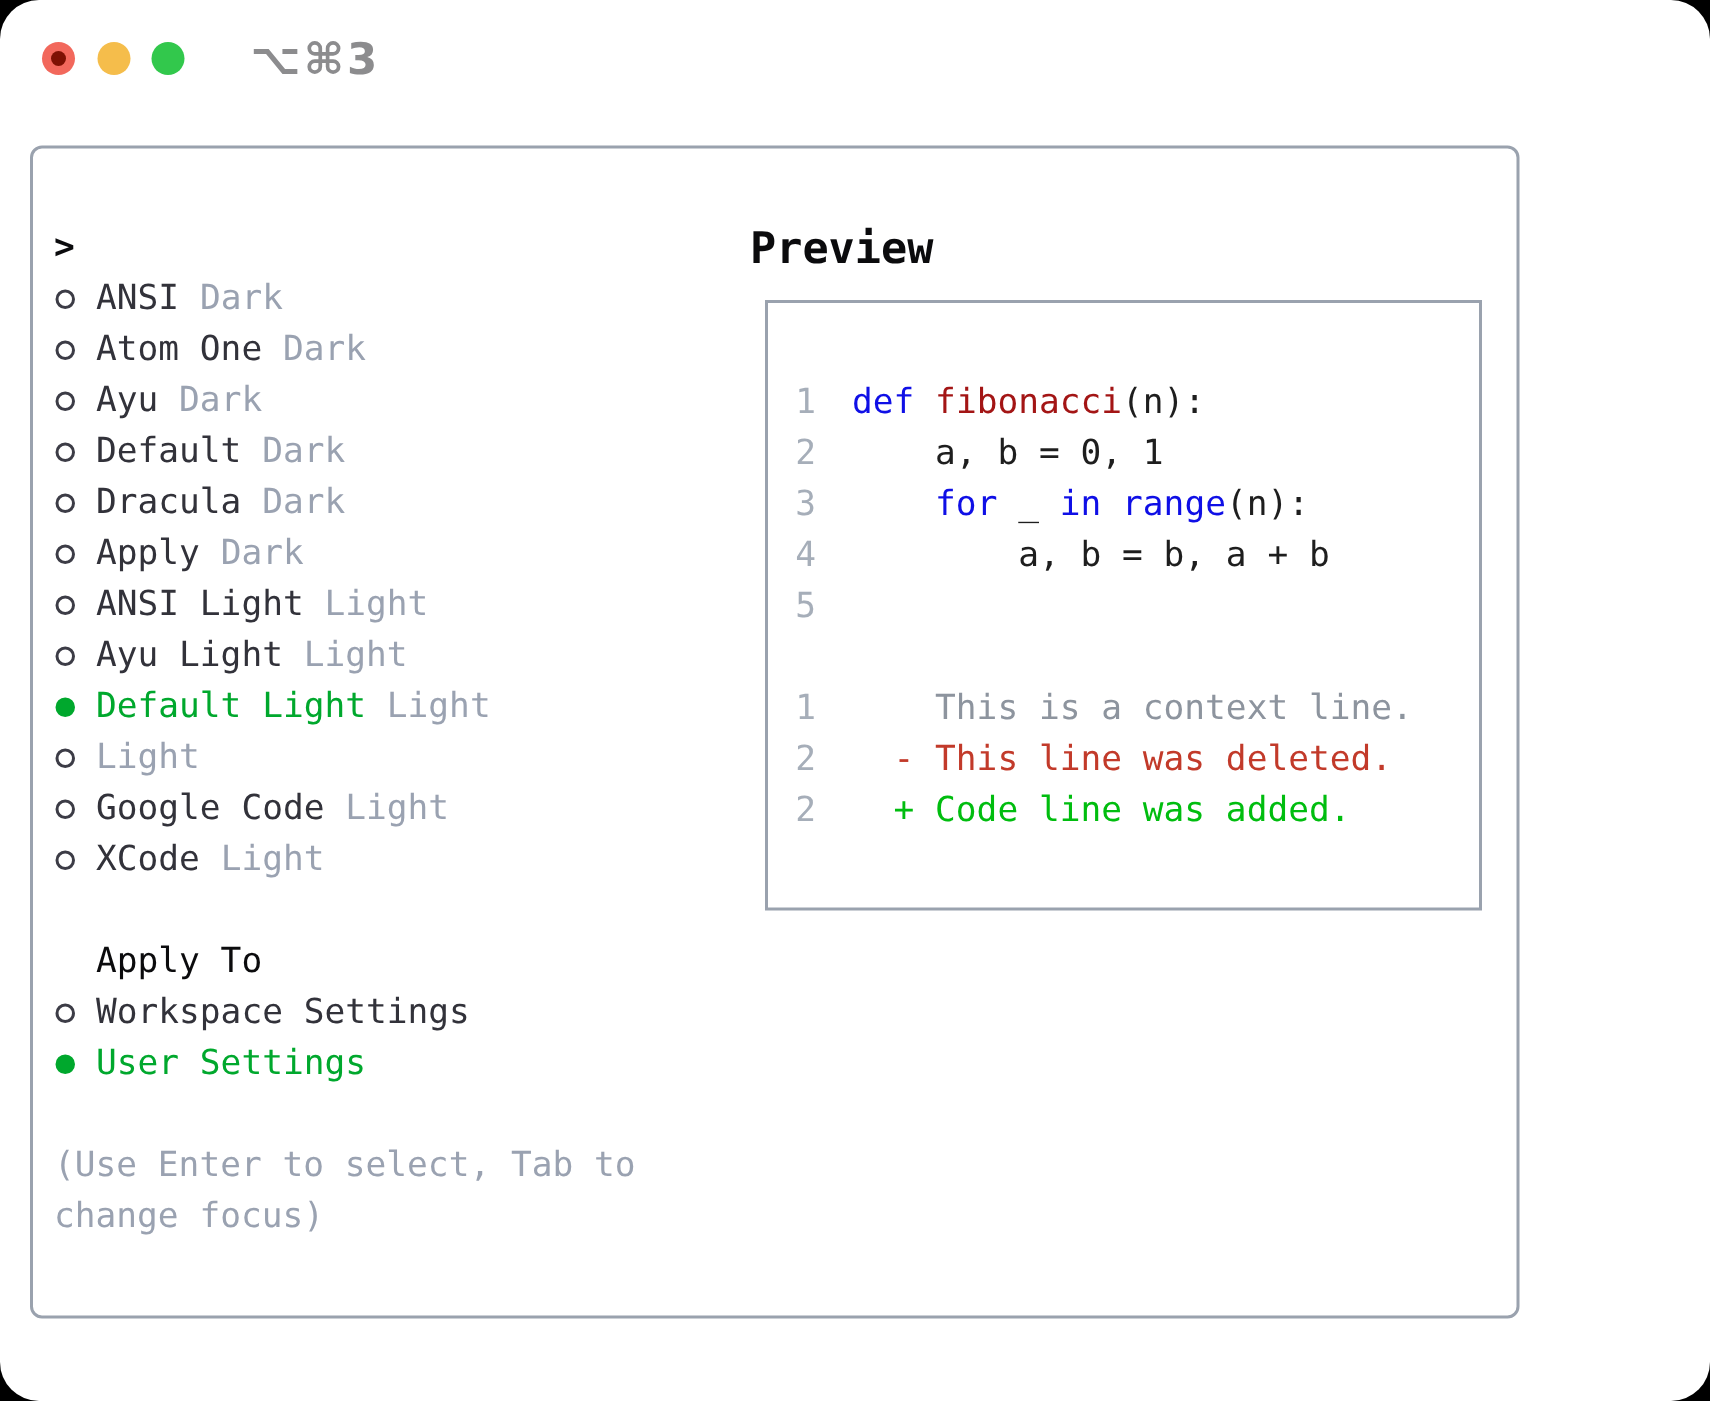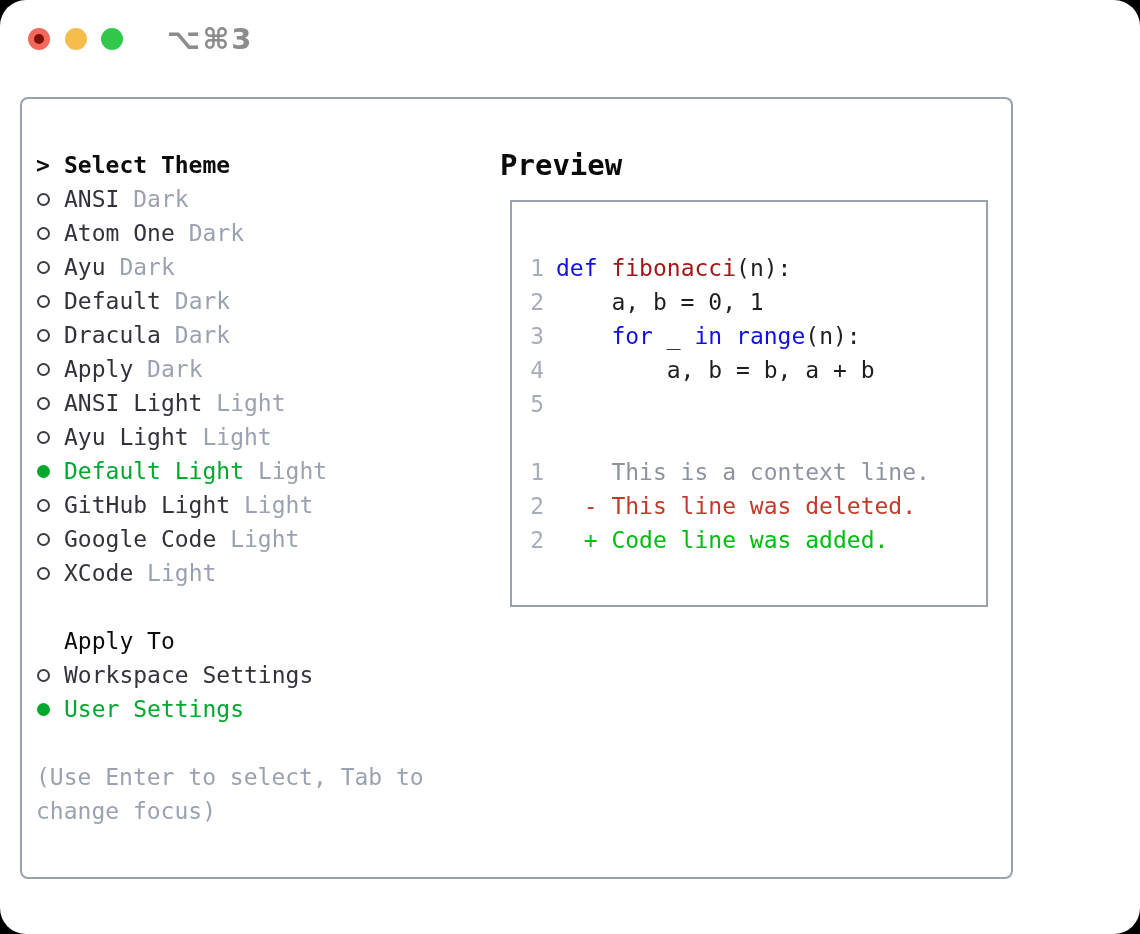--- a/index.html
+++ b/index.html
@@ -59,21 +59,21 @@
     position:absolute;left:478px;top:49px;height:34px;display:flex;align-items:center;
     font-size:29px;font-weight:bold;color:var(--header-black);
   }
   .preview-box{
     position:absolute;left:488px;top:101px;width:478px;height:407px;
     border:2px solid var(--panel-border);background:#fff;
   }
   .code{position:absolute;left:18px;top:49px;}
   .code .row{font-size:23px;}
   .ln{width:14px;text-align:right;color:var(--line-num);flex:0 0 14px;white-space:pre;}
-  .code-text{margin-left:12px;white-space:pre;color:var(--code-plain);}
+  .code-text{margin-left:24px;white-space:pre;color:var(--code-plain);}
   .seg-k{color:var(--kw-blue);}
   .seg-f{color:var(--fn-red);}
   .seg-p{color:var(--code-plain);}
   .seg-ctx{color:var(--ctx-gray);}
   .seg-del{color:var(--del-red);}
   .seg-add{color:var(--add-green);}
 </style>
 </head>
 <body>
 
@@ -86,21 +86,20 @@
     <div class="shortcut">⌥⌘3</div>
   </div>
 
   <div class="panel">
 
     <div class="left-col">
       <div class="row header-row">
         <span class="marker">
             <span class="caret">&gt;</span>
           </span>
-        <span class="htext">Select Theme</span>
       </div>
       <div id="theme-items">
   <div class="row theme-row">
     <span class="marker">
               <span class="radio"></span>
             </span>
     <span class="name">ANSI </span>
     <span class="variant">Dark</span>
   </div>
 
@@ -165,21 +164,20 @@
               <span class="radio"></span>
             </span>
     <span class="name">Default Light </span>
     <span class="variant">Light</span>
   </div>
 
   <div class="row theme-row">
     <span class="marker">
               <span class="radio"></span>
             </span>
-    <span class="name">GitHub Light </span>
     <span class="variant">Light</span>
   </div>
 
   <div class="row theme-row">
     <span class="marker">
               <span class="radio"></span>
             </span>
     <span class="name">Google Code </span>
     <span class="variant">Light</span>
   </div>

